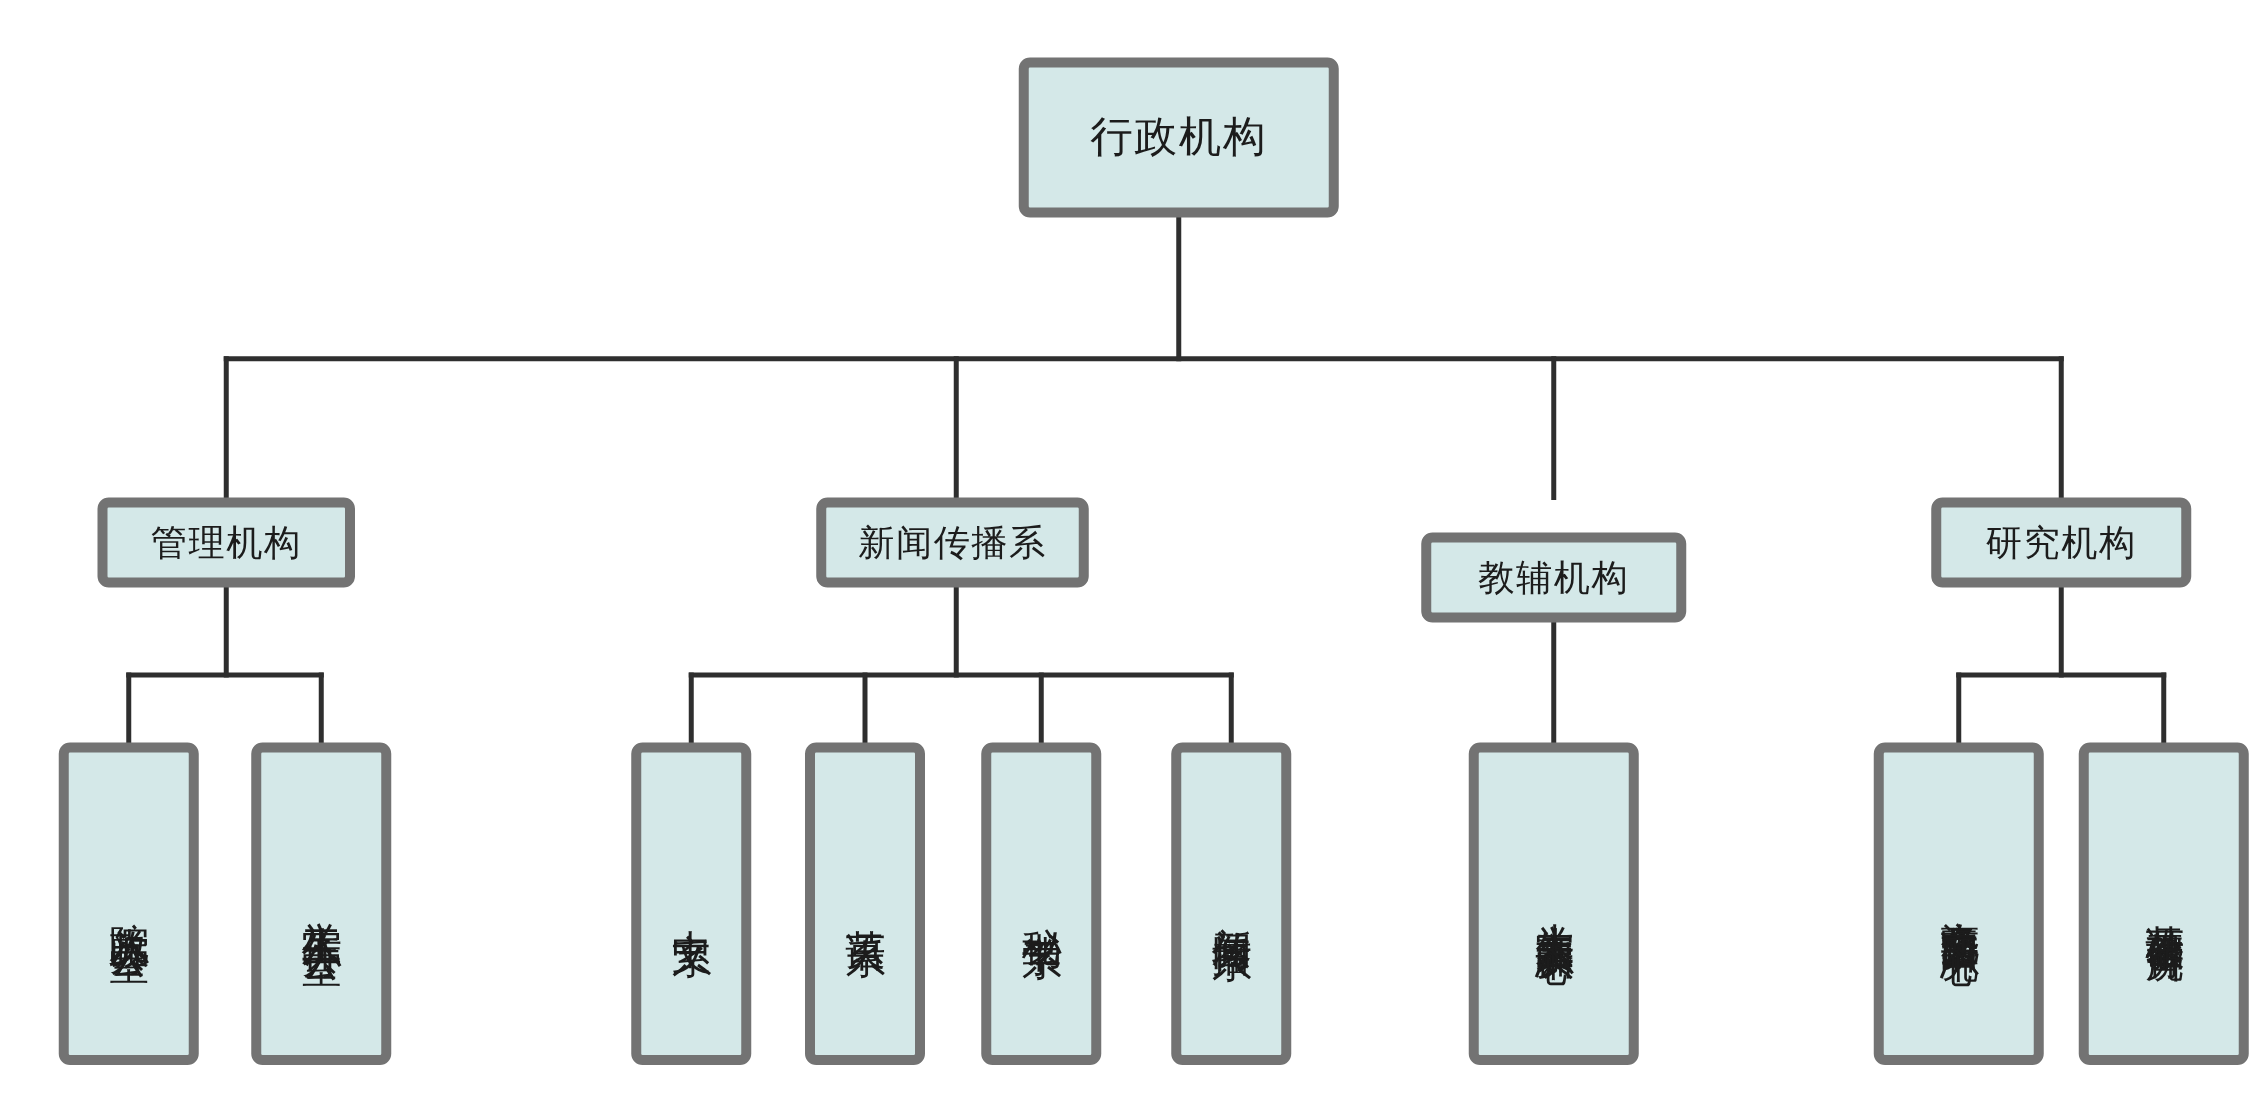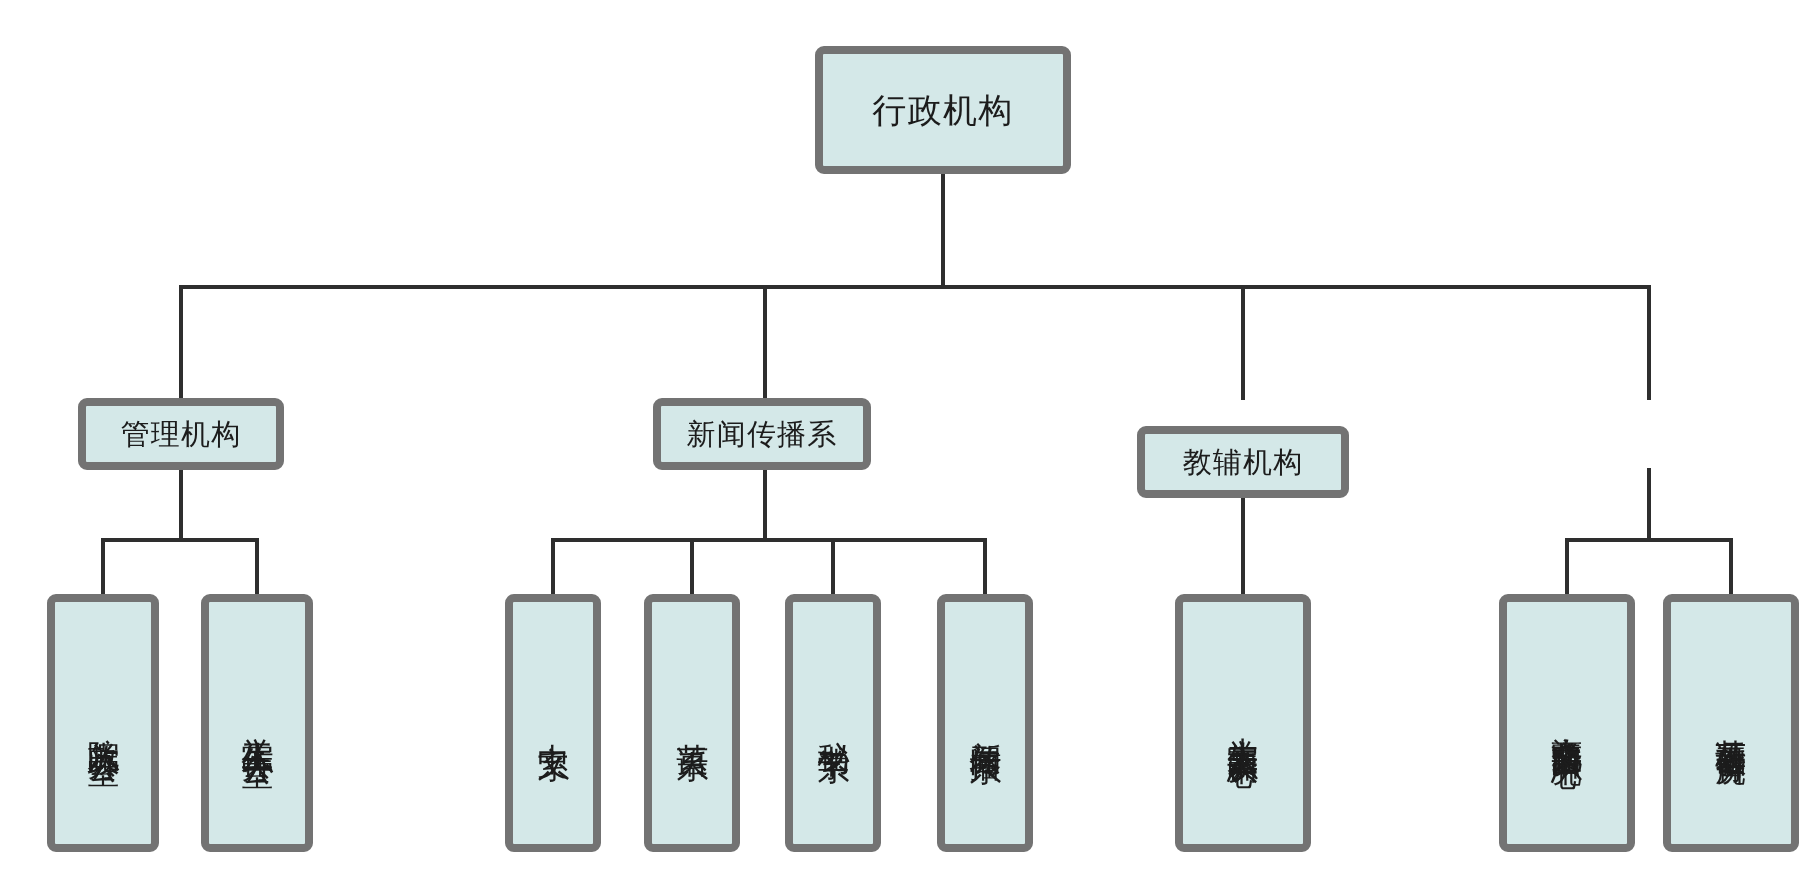--- a/index.html
+++ b/index.html
@@ -119,20 +119,23 @@
   </div>
 
   <div class="node horiz branch" style="left:653px; top:398px; width:218px; height:72px;">
     <span class="node-label">新闻传播系</span>
   </div>
 
   <div class="node horiz branch" style="left:1137px; top:398px; width:212px; height:72px;margin-top:28px;">
     <span class="node-label">教辅机构</span>
   </div>
 
+  <div class="node horiz branch" style="left:1545px; top:398px; width:208px; height:72px;">
+    <span class="node-label">研究机构</span>
+  </div>
 
   <div class="node vert narrow" style="left:47px; top:594px; width:112px; height:258px;">
     <span class="node-label">院党政办公室</span>
   </div>
 
   <div class="node vert narrow" style="left:201px; top:594px; width:112px; height:258px;">
     <span class="node-label">学生工作办公室</span>
   </div>
 
   <div class="node vert narrow" style="left:505px; top:594px; width:96px; height:258px;">

